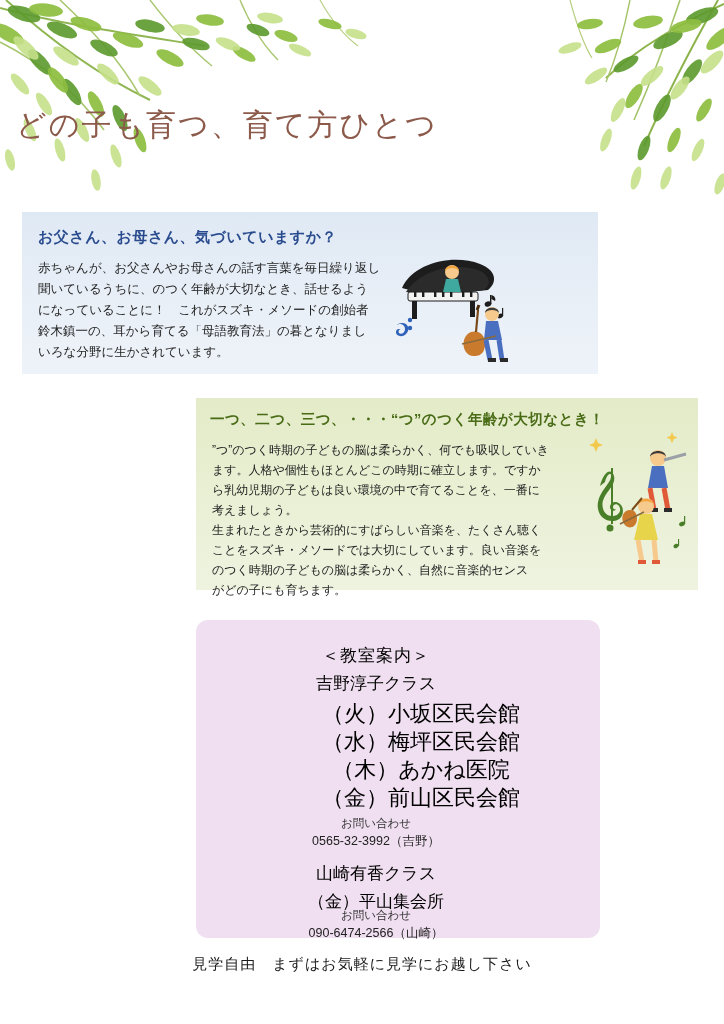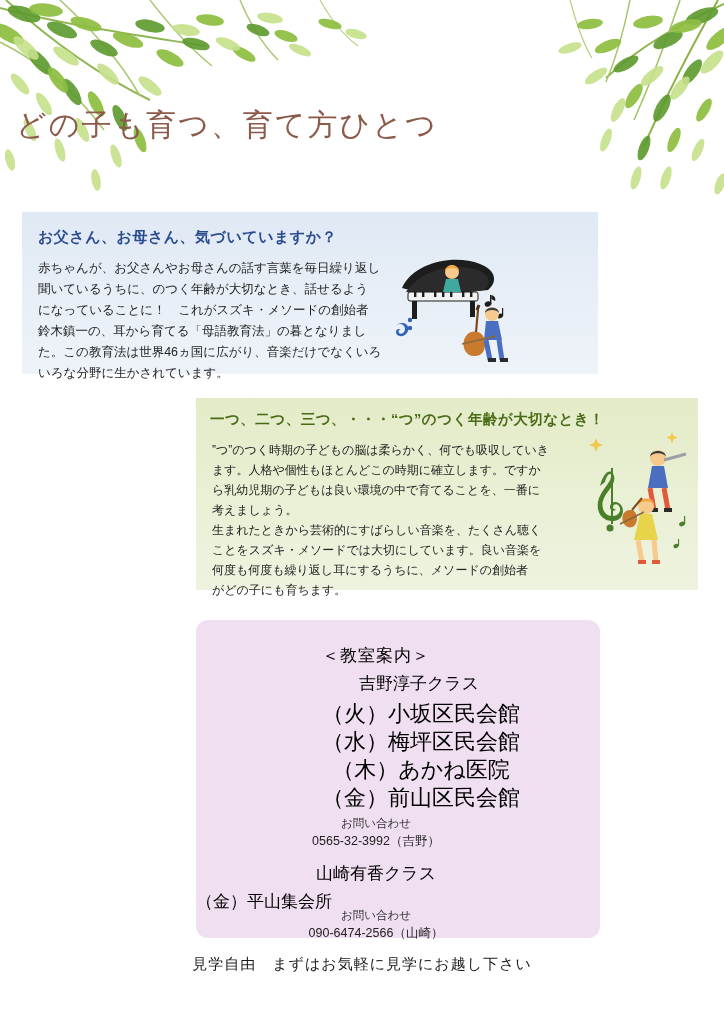--- a/index.html
+++ b/index.html
@@ -140,21 +140,20 @@
     font-size: 17px;
     letter-spacing: 1px;
   }
   .pink-class1 {
     position: absolute;
     left: 0;
     top: 52px;
     width: 360px;
     text-align: center;
     font-size: 17px;
-    padding-left: 43px;
   }
   .pink-list1 {
     position: absolute;
     left: 0;
     top: 80px;
     width: 360px;
     text-align: center;
     font-size: 22px;
     line-height: 28px;
     margin-left: 45px;
@@ -183,21 +182,21 @@
     top: 242px;
     width: 360px;
     text-align: center;
     font-size: 17px;
   }
   .pink-list2 {
     position: absolute;
     left: 0;
     top: 270px;
     width: 360px;
-    text-align: left;
+    text-align: center;
     font-size: 17px;
   }
   .pink-contact2-label {
     position: absolute;
     left: 0;
     top: 288px;
     width: 360px;
     text-align: center;
     font-size: 11.5px;
     color: #333;
@@ -337,21 +336,20 @@
 
 <div class="page-title">どの子も育つ、育て方ひとつ</div>
 
 <div class="panel-blue">
   <div class="panel-blue-head">お父さん、お母さん、気づいていますか？</div>
   <div class="panel-blue-body">
     <span class="ln">赤ちゃんが、お父さんやお母さんの話す言葉を毎日繰り返し</span>
     <span class="ln">聞いているうちに、のつく年齢が大切なとき、話せるよう</span>
     <span class="ln">になっていることに！　これがスズキ・メソードの創始者</span>
     <span class="ln">鈴木鎮一の、耳から育てる「母語教育法」の暮となりまし</span>
-    <span class="ln">た。この教育法は世界46ヵ国に広がり、音楽だけでなくいろ</span>
     <span class="ln">いろな分野に生かされています。</span>
   </div>
 
   <svg class="art-blue" viewBox="0 0 126 118" xmlns="http://www.w3.org/2000/svg">
 
     <g>
       <path d="M10,40 C22,14 62,6 88,16 C104,22 106,34 96,42 L40,48 Z" fill="#1d1d1d"></path>
       <path d="M14,44 C28,22 62,14 86,22 C98,27 100,36 92,42 L42,48 Z" fill="#2b2b2b"></path>
       <rect x="16" y="44" width="70" height="9" rx="2" fill="#f2f2f2" stroke="#1d1d1d" stroke-width="1"></rect>
       <g fill="#1d1d1d">
@@ -403,21 +401,21 @@
 
 <div class="panel-green">
   <div class="panel-green-head">一つ、二つ、三つ、・・・“つ”のつく年齢が大切なとき！</div>
   <div class="panel-green-body">
     <span class="ln">”つ”のつく時期の子どもの脳は柔らかく、何でも吸収していき</span>
     <span class="ln">ます。人格や個性もほとんどこの時期に確立します。ですか</span>
     <span class="ln">ら乳幼児期の子どもは良い環境の中で育てることを、一番に</span>
     <span class="ln">考えましょう。</span>
     <span class="ln">生まれたときから芸術的にすばらしい音楽を、たくさん聴く</span>
     <span class="ln">ことをスズキ・メソードでは大切にしています。良い音楽を</span>
-    <span class="ln">何度も何度も繰り返し耳にするうちに、メソードの創始者</span>
+    <span class="ln">のつく時期の子どもの脳は柔らかく、自然に音楽的センス</span>
     <span class="ln">がどの子にも育ちます。</span>
   </div>
 
   <svg class="art-green" viewBox="0 0 108 150" xmlns="http://www.w3.org/2000/svg">
 
     <g fill="#f2c94c">
       <path d="M10,10 l2,5 l5,2 l-5,2 l-2,5 l-2,-5 l-5,-2 l5,-2 Z"></path>
       <path d="M86,4 l1.6,4 l4,1.6 l-4,1.6 l-1.6,4 l-1.6,-4 l-4,-1.6 l4,-1.6 Z"></path>
     </g>
 

